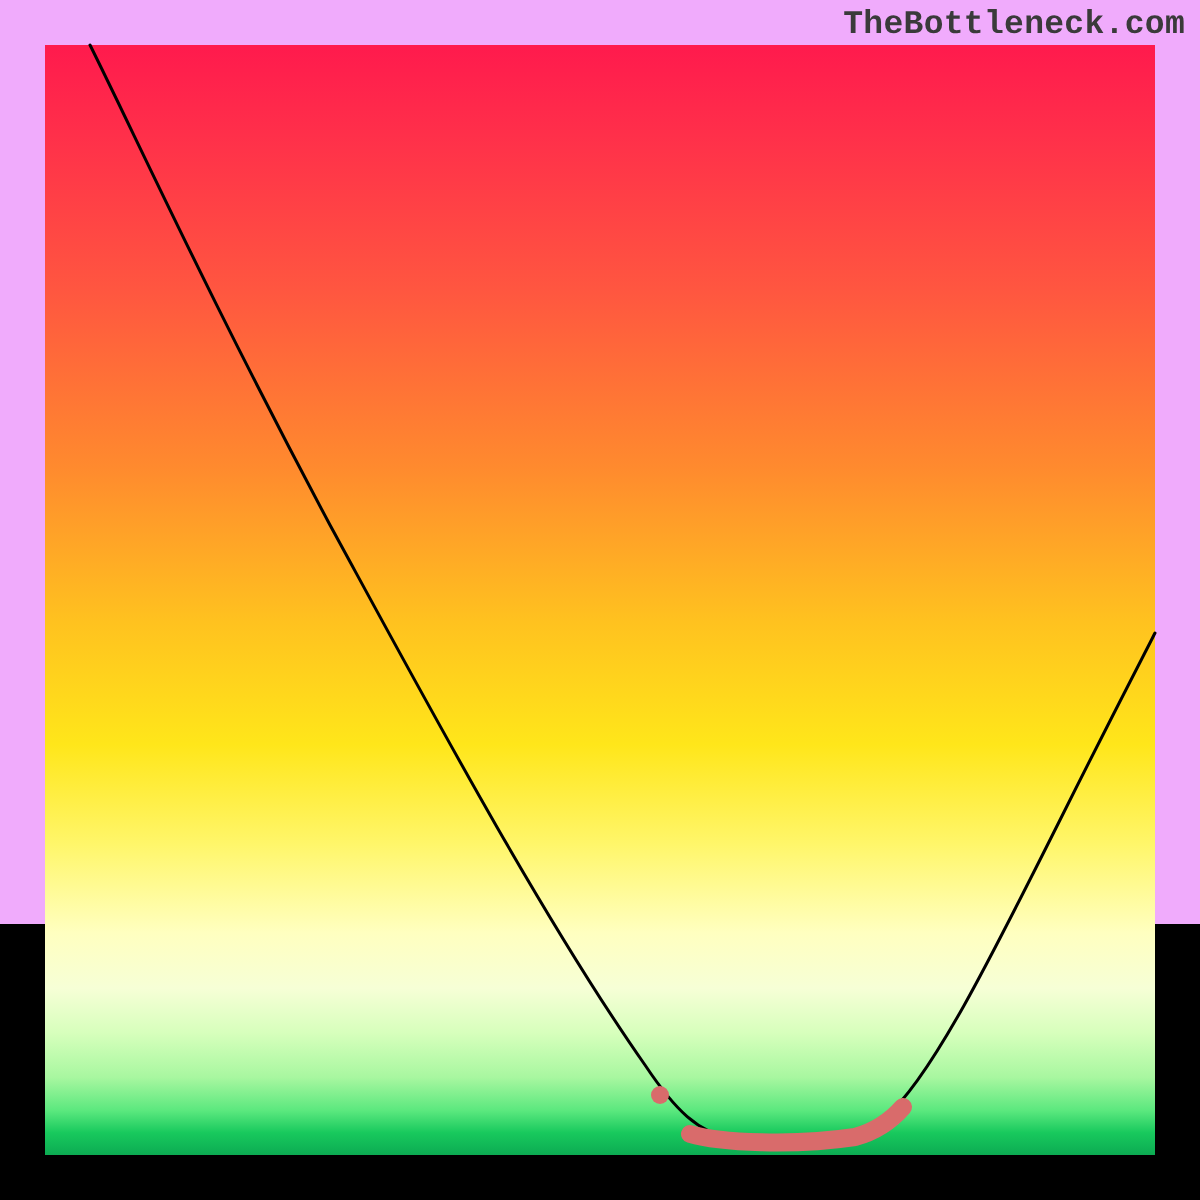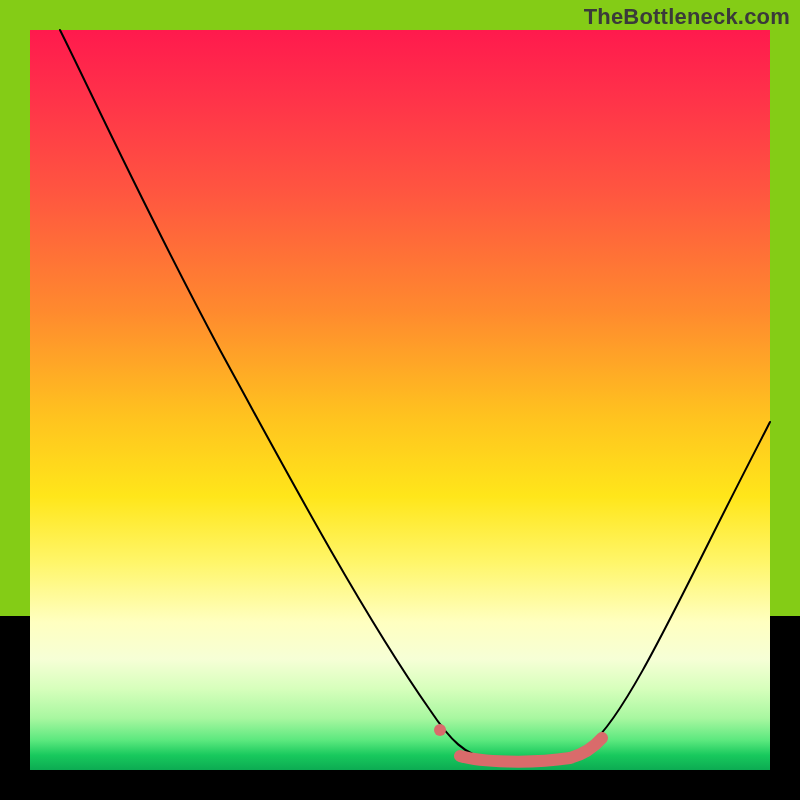--- a/index.html
+++ b/index.html
@@ -8,21 +8,22 @@
     width: 800px;
     height: 800px;
     background: #000;
     overflow: hidden;
     font-family: Arial, Helvetica, sans-serif;
   }
   .frame {
     position: relative;
     width: 800px;
     height: 616px;
-    background: #84cc16;
+    background: #f0abfc;
+    font-family: Liberation Mono, monospace;
   }
   .plot-area {
     position: absolute;
     
     left: 30px;
     top: 30px;
     width: 740px;
     height: 740px;
     
     background: linear-gradient(

